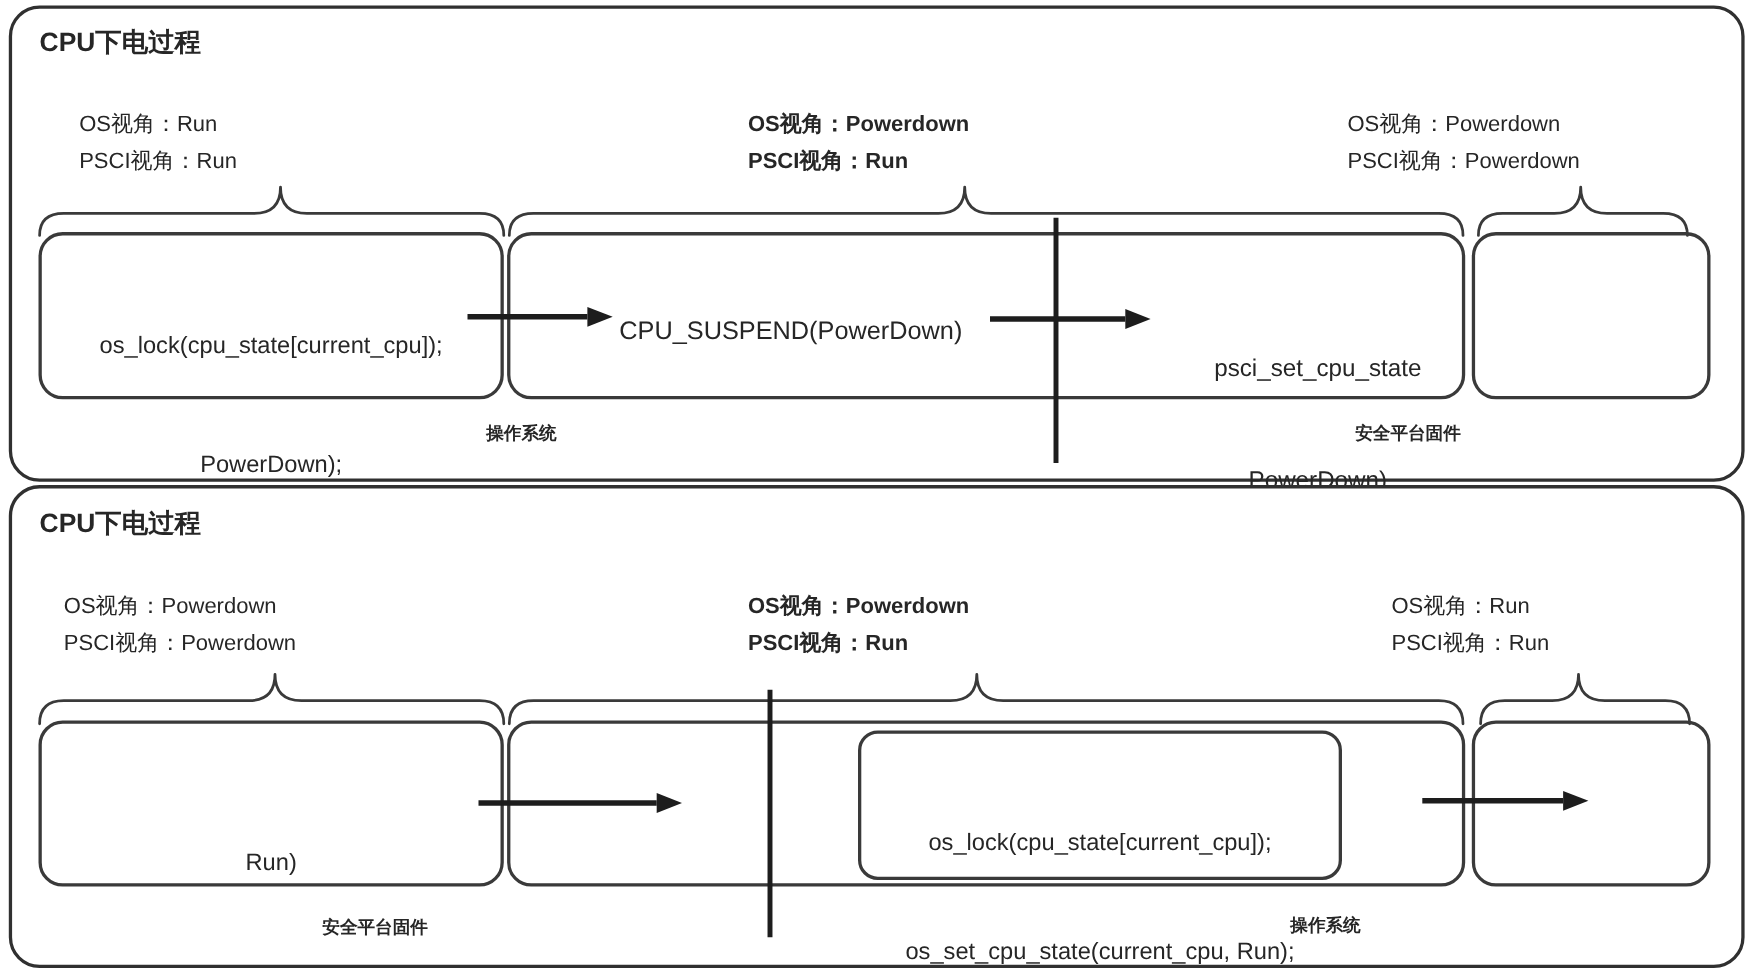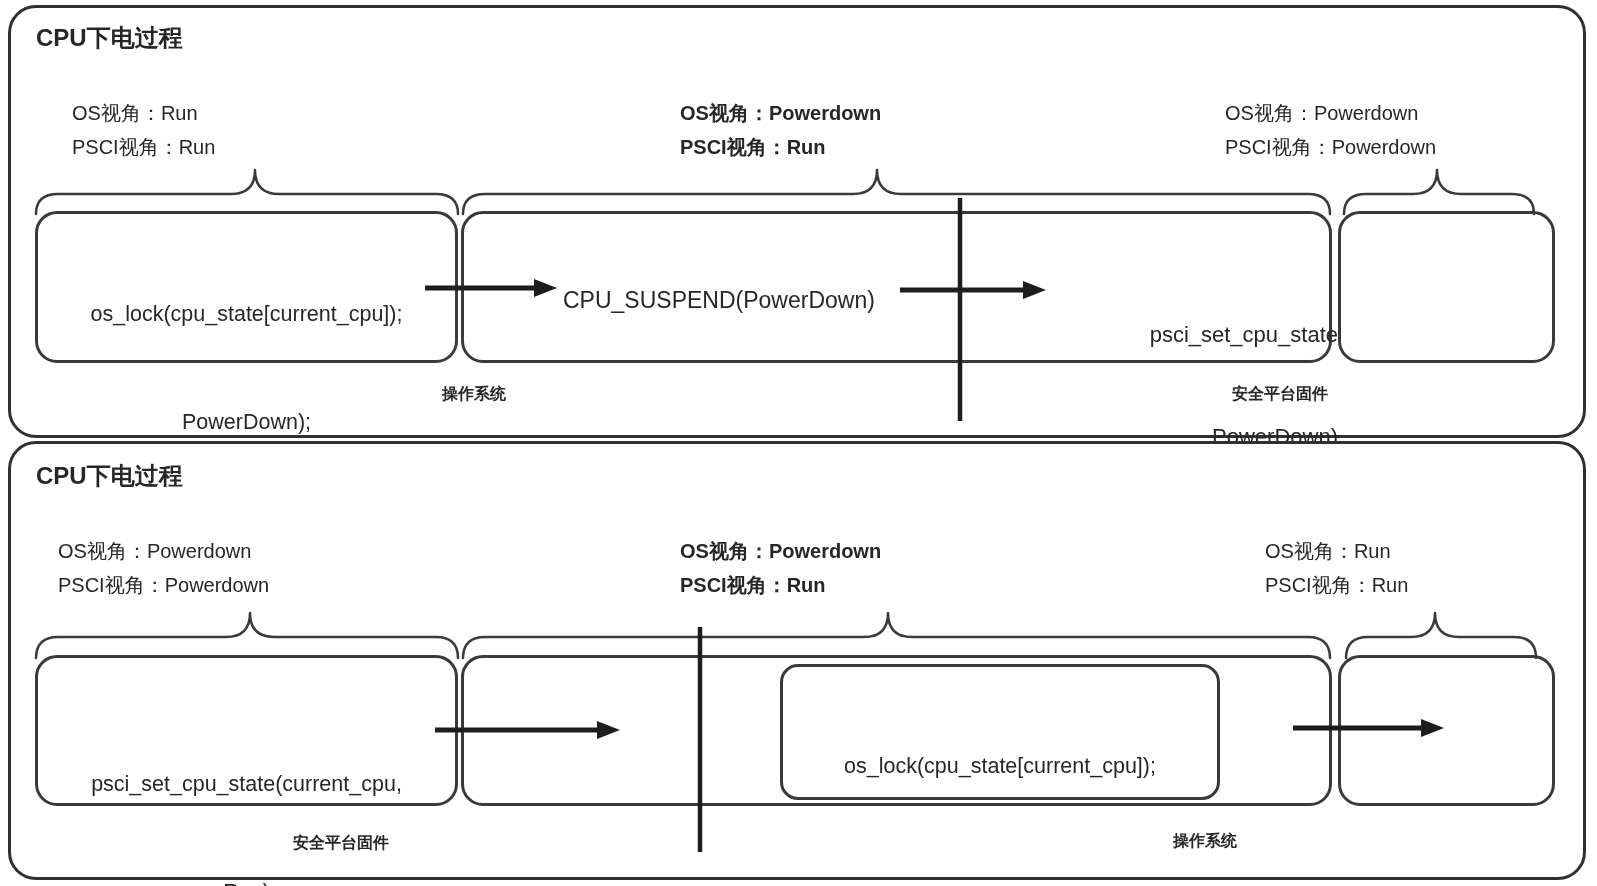--- a/index.html
+++ b/index.html
@@ -15,21 +15,21 @@
   .panel-title{position:absolute;font-size:24px;font-weight:bold;white-space:nowrap;}
   .state-group{position:absolute;font-size:20px;line-height:34px;white-space:nowrap;}
   .state-group.bold{font-weight:bold;}
   .code-box{
     position:absolute;border:3px solid #3a3a3a;border-radius:22px;background:#ffffff;box-sizing:border-box;
   }
   .inner-box{
     position:absolute;border:3px solid #3a3a3a;border-radius:18px;background:#ffffff;box-sizing:border-box;
   }
   .code-text{position:absolute;font-size:21.5px;line-height:36px;text-align:center;white-space:pre;}
-  .code-text.left{text-align:right;}
+  .code-text.left{text-align:center;}
   .single-call{position:absolute;font-size:23px;white-space:nowrap;}
   .section-label{position:absolute;font-size:16px;font-weight:bold;text-align:center;white-space:nowrap;}
   svg.overlay{position:absolute;left:0;top:0;pointer-events:none;}
   .brace{fill:none;stroke:#3a3a3a;stroke-width:2.5;stroke-linecap:round;stroke-linejoin:round;}
   .arrow-line{stroke:#1d1d1d;stroke-width:5;}
   .arrow-head{fill:#1d1d1d;stroke:none;}
   .divider{stroke:#1d1d1d;stroke-width:4.5;}
 </style>
 </head>
 <body>
@@ -88,27 +88,27 @@
   <div class="state-group" style="left:1265px;top:534px;width:340px;">
     <div>OS视角：Run</div>
     <div>PSCI视角：Run</div>
   </div>
 
   <div class="code-box" style="left:35px;top:655px;width:423px;height:151px;"></div>
   <div class="code-box" style="left:461px;top:655px;width:871px;height:151px;"></div>
   <div class="code-box" style="left:1338px;top:655px;width:217px;height:151px;"></div>
 
   <div class="code-text" style="left:35px;top:694px;width:423px;">
-    <div>psci_set_cpu_state(current_cpu,</div>
     <div>Run)</div>
   </div>
 
   <div class="inner-box" style="left:780px;top:664px;width:440px;height:136px;"></div>
   <div class="code-text" style="left:780px;top:684px;width:440px;line-height:33px;">
     <div>os_lock(cpu_state[current_cpu]);</div>
+    <div>os_set_cpu_state(current_cpu, Run);</div>
     
   </div>
 
   <div class="section-label" style="left:191px;top:833px;width:300px;">安全平台固件</div>
   <div class="section-label" style="left:1105px;top:831px;width:200px;">操作系统</div>
 
   <svg class="overlay" width="1597" height="886" viewBox="0 0 1597 886">
 
     <path class="brace" d="M 36 214 Q 36 194 58 194 L 231 194 Q 255 194 255 170 Q 255 194 279 194 L 436 194 Q 458 194 458 214"></path>
     <path class="brace" d="M 463 214 Q 463 194 485 194 L 853 194 Q 877 194 877 170 Q 877 194 901 194 L 1308 194 Q 1330 194 1330 214"></path>

